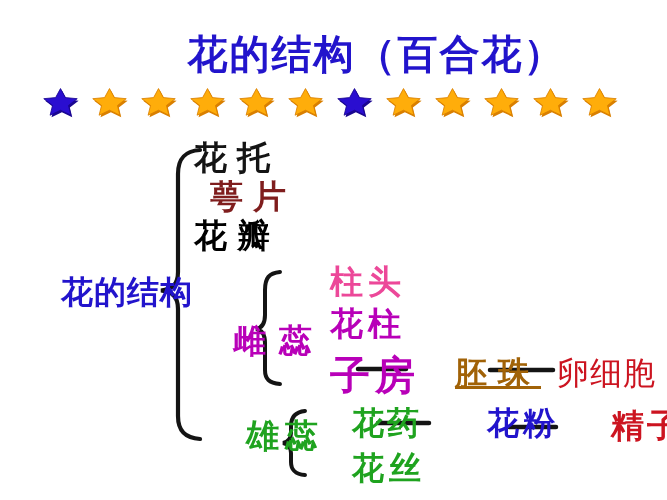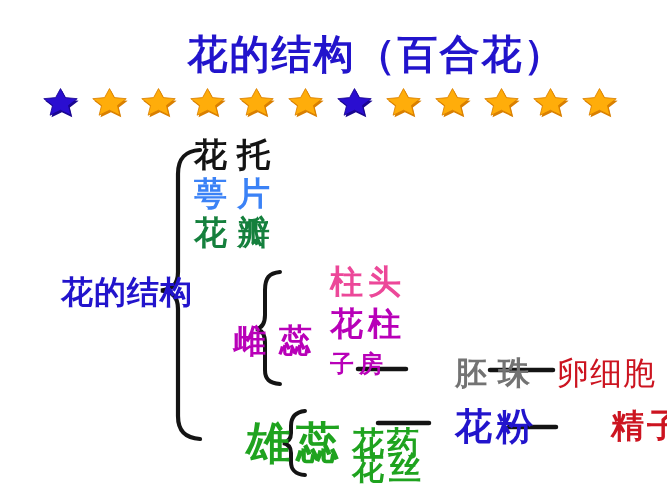--- a/index.html
+++ b/index.html
@@ -13,30 +13,30 @@
     top:27px;left:0;width:667px;text-align:center;
     font-size:40px;font-weight:bold;letter-spacing:2px;
   }
   #stars-row{
     top:87px;left:42px;display:flex;gap:12px;align-items:center;
   }
   .star{width:37px;height:31px;display:block;}
   #svg-layer{position:absolute;left:0;top:0;width:667px;height:500px;}
   .lbl{font-weight:bold;padding-left:43px;}
   #root-label      {left:18px; top:271px;font-size:32px;letter-spacing:1px;}
-  #perianth-col    {left:194px;top:138px;font-size:33px;letter-spacing:10px;line-height:39px;font-weight:bold;font-family:Liberation Mono, monospace;}
+  #perianth-col    {left:194px;top:138px;font-size:33px;letter-spacing:10px;line-height:39px;font-weight:bold;}
   #pistil-label    {left:190px;top:311px;font-size:33px;letter-spacing:13px;}
   #pistil-child-0  {left:287px;top:260px;font-size:33px;letter-spacing:5px;}
   #pistil-child-1  {left:287px;top:302px;font-size:33px;letter-spacing:5px;}
-  #pistil-child-2  {left:287px;top:348px;font-size:24px;letter-spacing:5px;}
+  #pistil-child-2  {left:287px;top:348px;font-size:40px;letter-spacing:5px;}
   #ovule-label     {left:412px;top:352px;font-size:32px;letter-spacing:11px;}
   #egg-cell-label  {left:557px;top:352px;font-size:32px;letter-spacing:1px;font-weight:normal;}
-  #stamen-label    {left:203px;top:414px;font-size:44px;letter-spacing:6px;}
-  #anther-label    {left:309px;top:422px;font-size:32px;letter-spacing:3px;text-align:right;}
-  #pollen-label    {left:412px;top:402px;font-size:37px;letter-spacing:4px;}
+  #stamen-label    {left:203px;top:414px;font-size:33px;letter-spacing:6px;}
+  #anther-label    {left:309px;top:402px;font-size:32px;letter-spacing:3px;text-align:right;}
+  #pollen-label    {left:444px;top:402px;font-size:32px;letter-spacing:4px;}
   #sperm-label     {left:568px;top:404px;font-size:33px;letter-spacing:3px;}
   #filament-label  {left:309px;top:447px;font-size:32px;letter-spacing:5px;}
 </style>
 </head>
 <body>
 
 <div id="stage">
 
   <div id="title" class="abs lbl" style="color: rgb(34, 20, 204);">花的结构（百合花）</div>
 
@@ -98,29 +98,29 @@
     <path d="M358,369 L406,369" stroke="#141414" stroke-width="4.5" stroke-linecap="round"></path>
     <path d="M490,370 L553,370" stroke="#141414" stroke-width="4.5" stroke-linecap="round"></path>
     <path d="M378,423 L429,423" stroke="#141414" stroke-width="4.5" stroke-linecap="round"></path>
     <path d="M509,427 L556,427" stroke="#141414" stroke-width="4.5" stroke-linecap="round"></path>
   </svg>
 
   <div id="root-label" class="abs lbl" style="color: rgb(34, 20, 204); text-align: center;">花的结构</div>
 
   <div id="perianth-col" class="abs">
     <div style="color: rgb(20, 20, 20);">花托</div>
-    <div style="color: #3b82f6;">萼片</div>
-    <div style="color: #15803d;">花瓣</div>
+    <div style="color: #7f1d1d; margin-left: 16px;">萼片</div>
+    <div style="color: #000000;">花瓣</div>
   </div>
 
   <div id="pistil-label" class="abs lbl" style="color: rgb(184, 0, 184); margin-top: 8px;">雌蕊</div>
   <div id="pistil-child-0" class="abs lbl" style="color: #ec4899; text-align: right;">柱头</div>
   <div id="pistil-child-1" class="abs lbl" style="color: rgb(184, 0, 184);">花柱</div>
   <div id="pistil-child-2" class="abs lbl" style="color: rgb(184, 0, 184);">子房</div>
-  <div id="ovule-label" class="abs lbl" style="color: #737373;">胚珠</div>
+  <div id="ovule-label" class="abs lbl" style="color: #a16207; text-decoration: underline;">胚珠</div>
   <div id="egg-cell-label" class="abs" style="color: rgb(204, 20, 32);">卵细胞</div>
 
   <div id="stamen-label" class="abs lbl" style="color: rgb(31, 163, 31);">雄蕊</div>
   <div id="anther-label" class="abs lbl" style="color: rgb(31, 163, 31);">花药</div>
   <div id="pollen-label" class="abs lbl" style="color: rgb(34, 20, 204);">花粉</div>
   <div id="sperm-label" class="abs lbl" style="color: rgb(204, 20, 32);">精子</div>
   <div id="filament-label" class="abs lbl" style="color: rgb(31, 163, 31);">花丝</div>
 
 </div>
 

